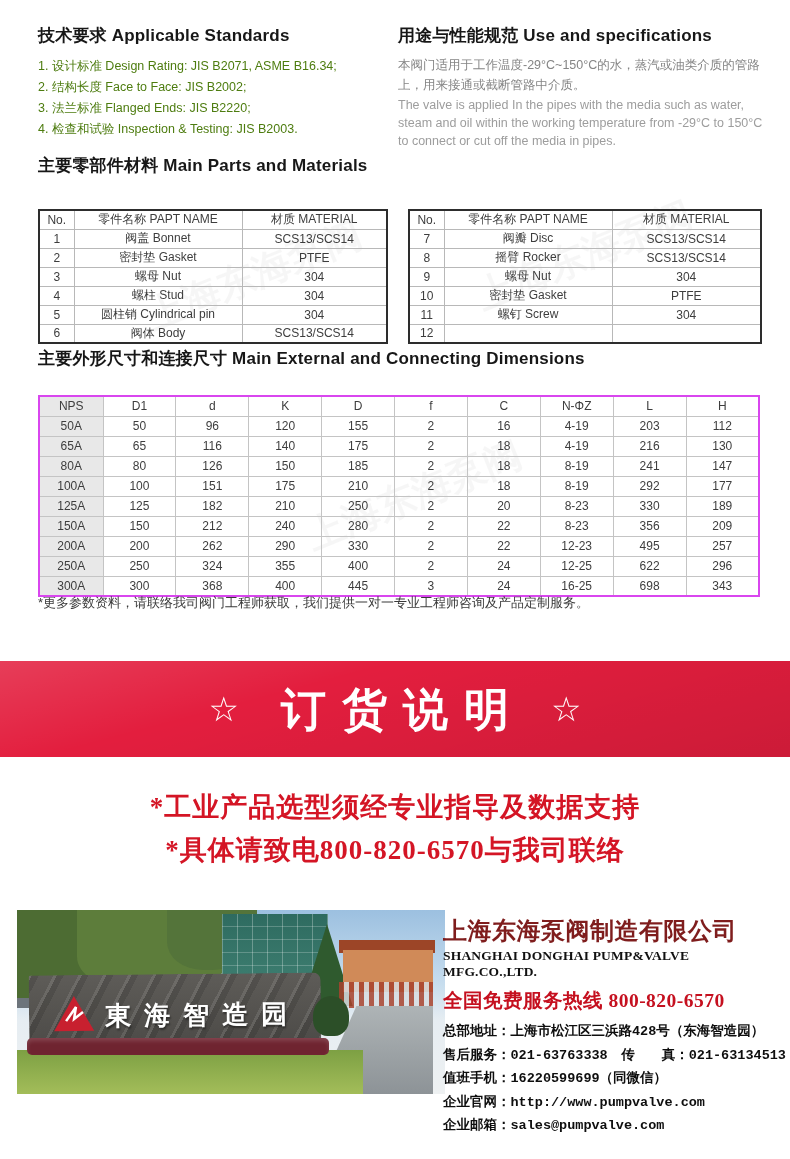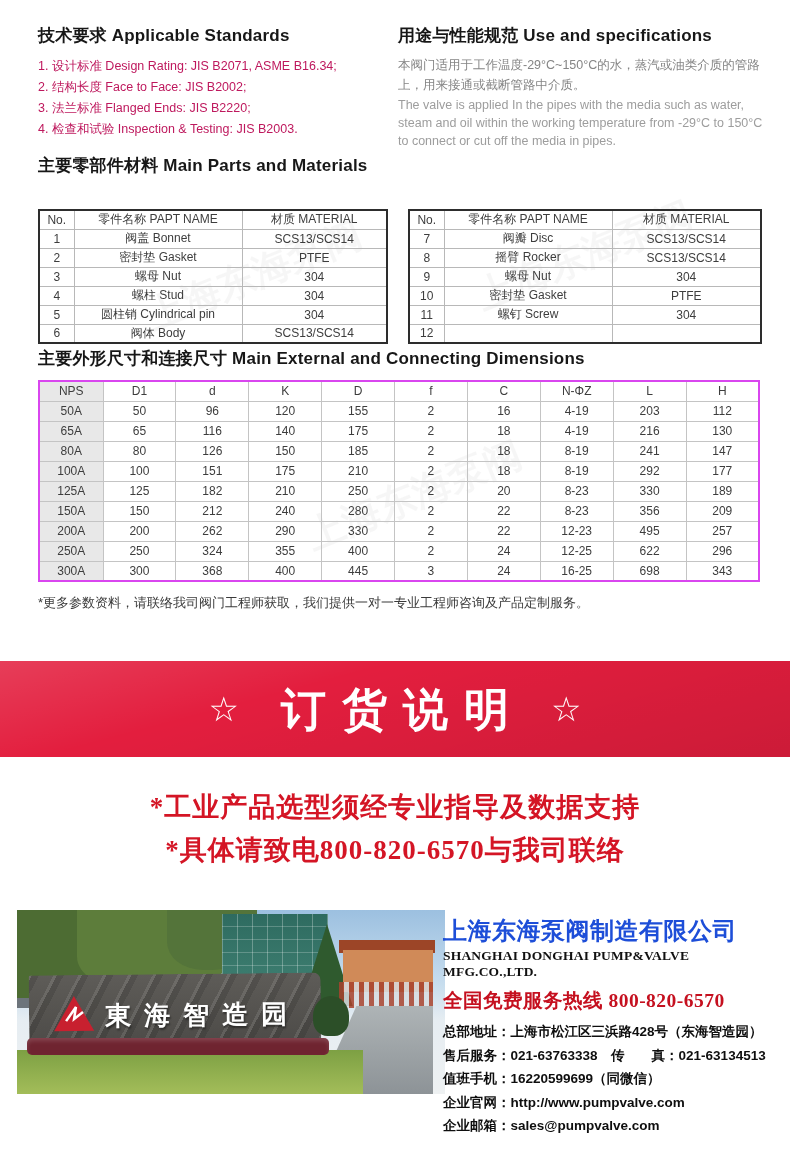--- a/index.html
+++ b/index.html
@@ -15,21 +15,21 @@
   
   .wm{position:absolute;font-size:38px;font-weight:bold;color:#6a6a6a;opacity:.05;
       transform:rotate(-22deg);white-space:nowrap;pointer-events:none;}
 
   
   .sec-title{font-size:17px;font-weight:bold;color:#171717;letter-spacing:.2px;}
 
   
   .standards{position:absolute;left:38px;top:24px;width:356px;}
   .standards .sec-title{margin-bottom:9px;}
-  .std-item{font-size:12.5px;color:#be185d;line-height:21px;}
+  .std-item{font-size:12.5px;color:#4d7c0f;line-height:21px;}
 
   
   .use-spec{position:absolute;left:398px;top:24px;width:374px;}
   .use-spec .sec-title{margin-bottom:8px;}
   .use-cn{font-size:12.5px;color:#858585;line-height:20px;}
   .use-en{font-size:12.5px;color:#9d9d9d;line-height:18px;margin-top:1px;}
 
   
   table{border-collapse:collapse;table-layout:fixed;font-size:12px;color:#3d3d3d;}
   th{font-weight:normal;}
@@ -41,21 +41,21 @@
   .parts-tables{display:flex;gap:20px;margin-top:32px;}
   .parts-table{border:2px solid #2d2d2d;}
   .parts-table th,.parts-table td{border:1px solid #b8b8b8;height:19px;}
   .parts-table-left{width:353px;}
   .parts-table-right{width:357px;}
   .parts-table tr>*:nth-child(1){width:35px;}
   .parts-table tr>*:nth-child(2){width:168px;}
 
   
   .dims{position:absolute;left:38px;top:347px;width:724px;}
-  .dims .sec-title{margin-bottom:10px;}
+  .dims .sec-title{margin-bottom:25px;}
   .dims-table{width:722px;border:2px solid #d946ef;}
   .dims-table th,.dims-table td{border:1px solid #c4c4c4;height:20px;}
   .dims-table tr>*:first-child{background:#e8e8e8;width:64px;}
 
   
   .note{position:absolute;left:38px;top:594px;font-size:13px;color:#3a3a3a;}
 
   
   .banner{position:absolute;left:0;top:661px;width:790px;height:96px;
           background:linear-gradient(165deg,rgba(255,255,255,.14),rgba(255,255,255,0) 35%,rgba(0,0,0,.10)),var(--banner-red);
@@ -95,27 +95,27 @@
   .ph-shrubs{position:absolute;left:10px;top:128px;width:302px;height:17px;background:#6f2430;border-radius:5px;
              box-shadow:inset 0 3px 4px rgba(255,255,255,.15);}
   .ph-palm{position:absolute;left:296px;top:86px;width:36px;height:40px;background:#2c4f28;border-radius:50% 50% 40% 40%;}
   .ph-lawn{position:absolute;left:0;top:140px;width:346px;height:44px;
            background:linear-gradient(180deg,#7da043,#a3bd59);}
   .ph-road{position:absolute;left:300px;top:96px;width:116px;height:88px;
            background:linear-gradient(180deg,#aeb4b6,#8d9397);clip-path:polygon(34% 0,100% 0,100% 100%,0 100%);}
 
   
   .company{position:absolute;left:443px;top:916px;width:342px;}
-  .company-cn{font-size:24px;font-weight:900;color:#1d4ed8;letter-spacing:.5px;line-height:30px;}
+  .company-cn{font-size:24px;font-weight:900;color:#7f1d1d;letter-spacing:.5px;line-height:30px;}
   .company-en{font-family:"Liberation Serif",serif;font-size:13.5px;font-weight:bold;color:#111;
               letter-spacing:.2px;margin-top:2px;}
   .hotline{margin-top:7px;font-family:"Liberation Serif",serif;font-size:19.5px;font-weight:900;
            color:var(--hotline-red);letter-spacing:.5px;}
   .company-details{margin-top:6px;}
-  .detail-line{font-family:Liberation Sans, sans-serif;font-size:13.5px;font-weight:bold;
+  .detail-line{font-family:Liberation Mono, monospace;font-size:13.5px;font-weight:bold;
                color:#0e0e0e;line-height:23.5px;white-space:nowrap;}
 </style>
 </head>
 <body>
 
 <div class="page">
 
   <div class="wm" style="left:140px;top:250px;">上海东海泵阀</div>
   <div class="wm" style="left:470px;top:230px;">上海东海泵阀</div>
   <div class="wm" style="left:300px;top:470px;">上海东海泵阀</div>

